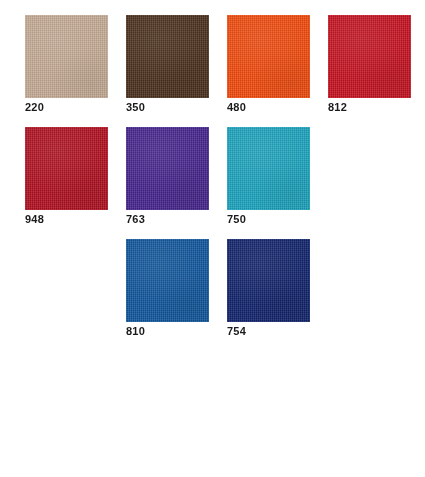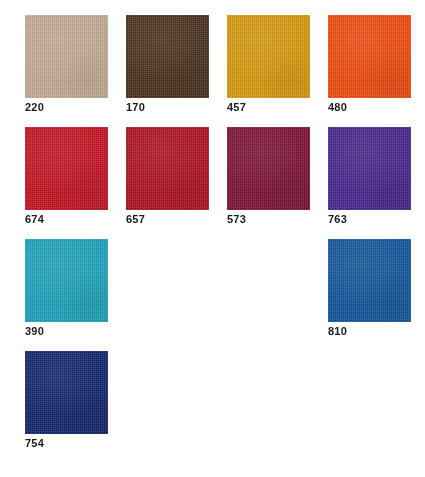--- a/index.html
+++ b/index.html
@@ -103,49 +103,41 @@
 <body>
 
 <div id="swatch-sheet">
   <div class="swatch-grid">
       <div class="swatch-cell">
         <div class="swatch-chip" style="background-color: rgb(196, 171, 149);"></div>
         <div class="swatch-label">220</div>
       </div>
       <div class="swatch-cell">
         <div class="swatch-chip" style="background-color: rgb(74, 47, 28);"></div>
-        <div class="swatch-label">170</div>
-      </div>
-      <div class="swatch-cell">
-        <div class="swatch-chip" style="background-color: rgb(215, 154, 12);"></div>
-        <div class="swatch-label">457</div>
+        <div class="swatch-label">350</div>
       </div>
       <div class="swatch-cell">
         <div class="swatch-chip" style="background-color: rgb(240, 74, 13);"></div>
         <div class="swatch-label">480</div>
       </div>
       <div class="swatch-cell">
         <div class="swatch-chip" style="background-color: rgb(196, 18, 32);"></div>
-        <div class="swatch-label">674</div>
+        <div class="swatch-label">812</div>
       </div>
       <div class="swatch-cell">
         <div class="swatch-chip" style="background-color: rgb(176, 16, 32);"></div>
-        <div class="swatch-label">657</div>
-      </div>
-      <div class="swatch-cell">
-        <div class="swatch-chip" style="background-color: rgb(124, 16, 54);"></div>
-        <div class="swatch-label">573</div>
+        <div class="swatch-label">948</div>
       </div>
       <div class="swatch-cell">
         <div class="swatch-chip" style="background-color: rgb(69, 36, 140);"></div>
         <div class="swatch-label">763</div>
       </div>
       <div class="swatch-cell">
         <div class="swatch-chip" style="background-color: rgb(27, 163, 189);"></div>
-        <div class="swatch-label">390</div>
+        <div class="swatch-label">750</div>
       </div>
       <div class="swatch-cell is-empty"></div>
       <div class="swatch-cell is-empty"></div>
       <div class="swatch-cell">
         <div class="swatch-chip" style="background-color: rgb(16, 85, 155);"></div>
         <div class="swatch-label">810</div>
       </div>
       <div class="swatch-cell">
         <div class="swatch-chip" style="background-color: rgb(17, 35, 107);"></div>
         <div class="swatch-label">754</div>

